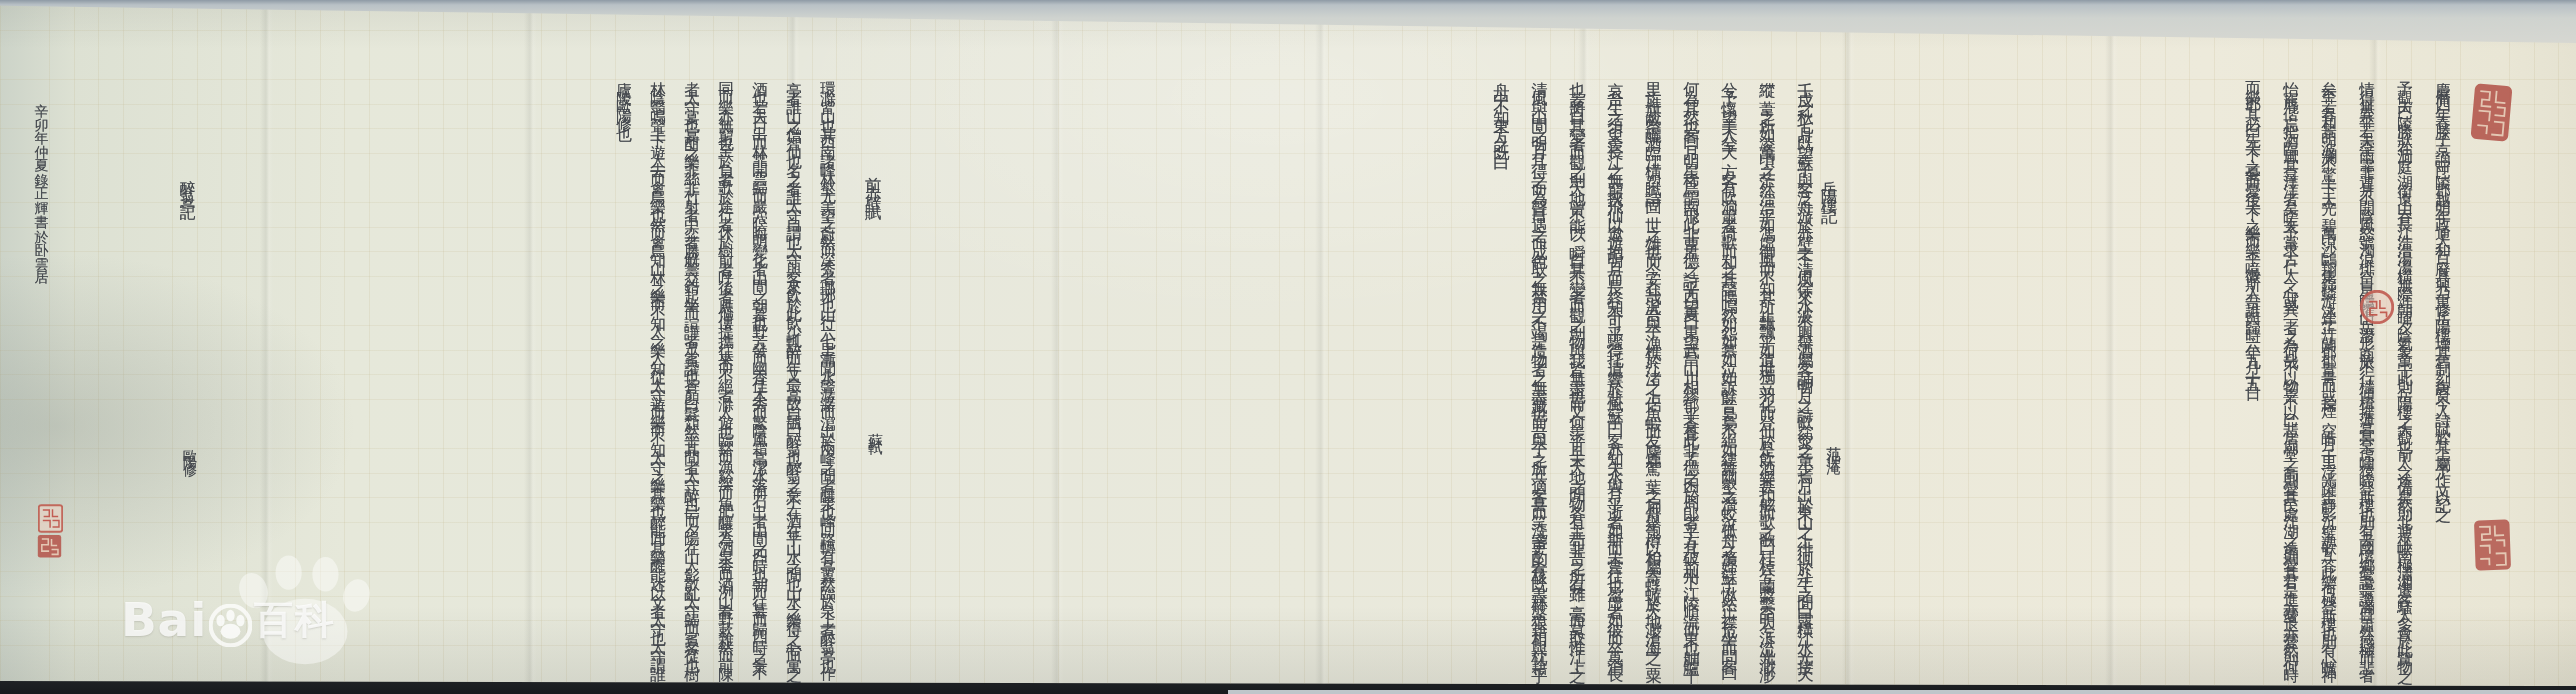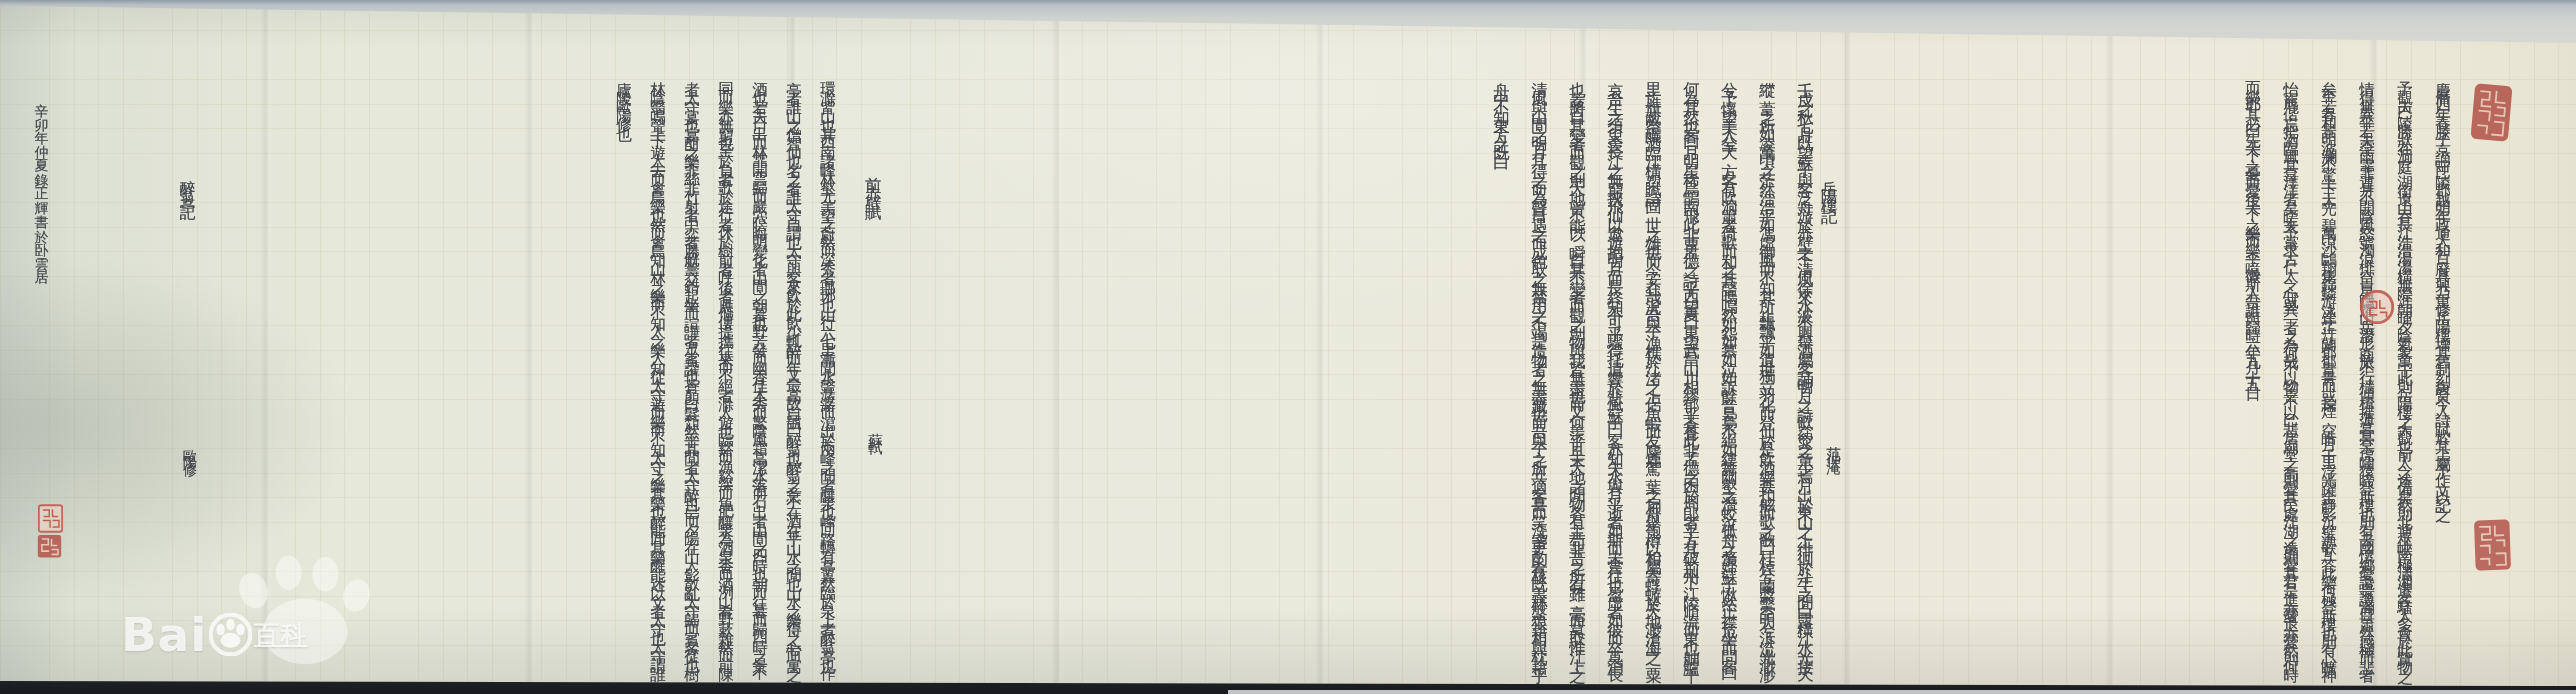--- a/index.html
+++ b/index.html
@@ -33,25 +33,25 @@
   .body-block .para{margin:0;}
   .sec-a{right:114px;top:69px;height:602px;font-size:15.6px;letter-spacing:8.5px;line-height:38px;}
   .sec-b{right:752px;top:69px;height:602px;font-size:16.4px;letter-spacing:9px;line-height:38px;}
   .sec-c{right:1731px;top:69px;height:602px;font-size:15.6px;letter-spacing:9px;line-height:34px;}
   .title-col{line-height:19.6px;}
   .seal{position:absolute;}
   .seal svg{display:block;}
   .watermark{position:absolute;left:121px;top:553px;width:295px;height:131px;
     color:rgba(255,255,255,.78);pointer-events:none;}
   .wm-paw-big{position:absolute;left:90px;top:-4.9px;opacity:.55;}
-  .wm-row{position:absolute;left:0;top:54px;display:flex;align-items:center;gap:2px;}
+  .wm-row{position:absolute;left:0;top:39px;display:flex;align-items:flex-end;gap:2px;}
   .wm-latin{font-size:47px;font-weight:bold;letter-spacing:0.8px;
     text-shadow:0 0.8px 1.6px rgba(120,120,110,.25);}
-  .wm-cjk{font-size:25px;font-weight:bold;letter-spacing:1.6px;
-    text-shadow:0 0.8px 1.6px rgba(120,120,110,.25);text-decoration:underline;}
+  .wm-cjk{font-size:39px;font-weight:bold;letter-spacing:1.6px;
+    text-shadow:0 0.8px 1.6px rgba(120,120,110,.25);}
 </style>
 </head>
 <body>
 
 <div class="scene">
 
   <div class="mount-top"></div>
   <div class="mount-bottom"></div>
   <div class="bottom-highlight"></div>
 

